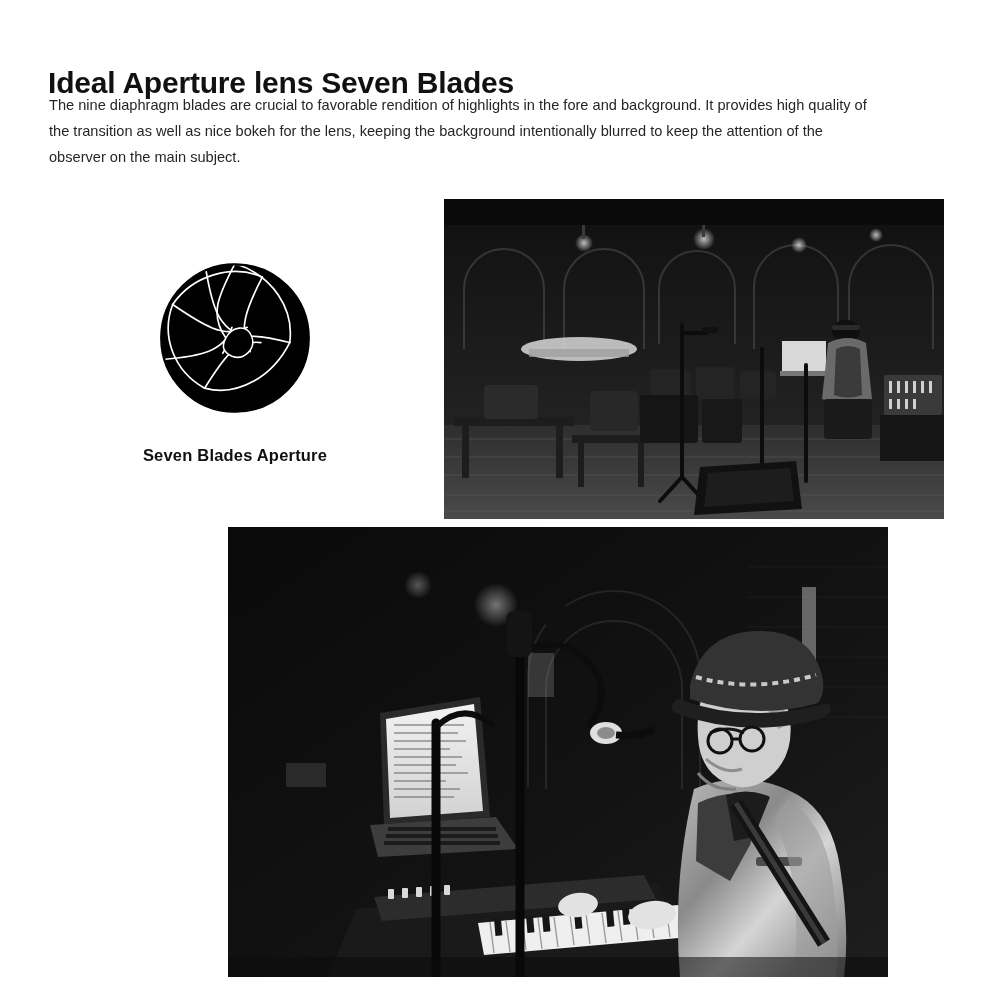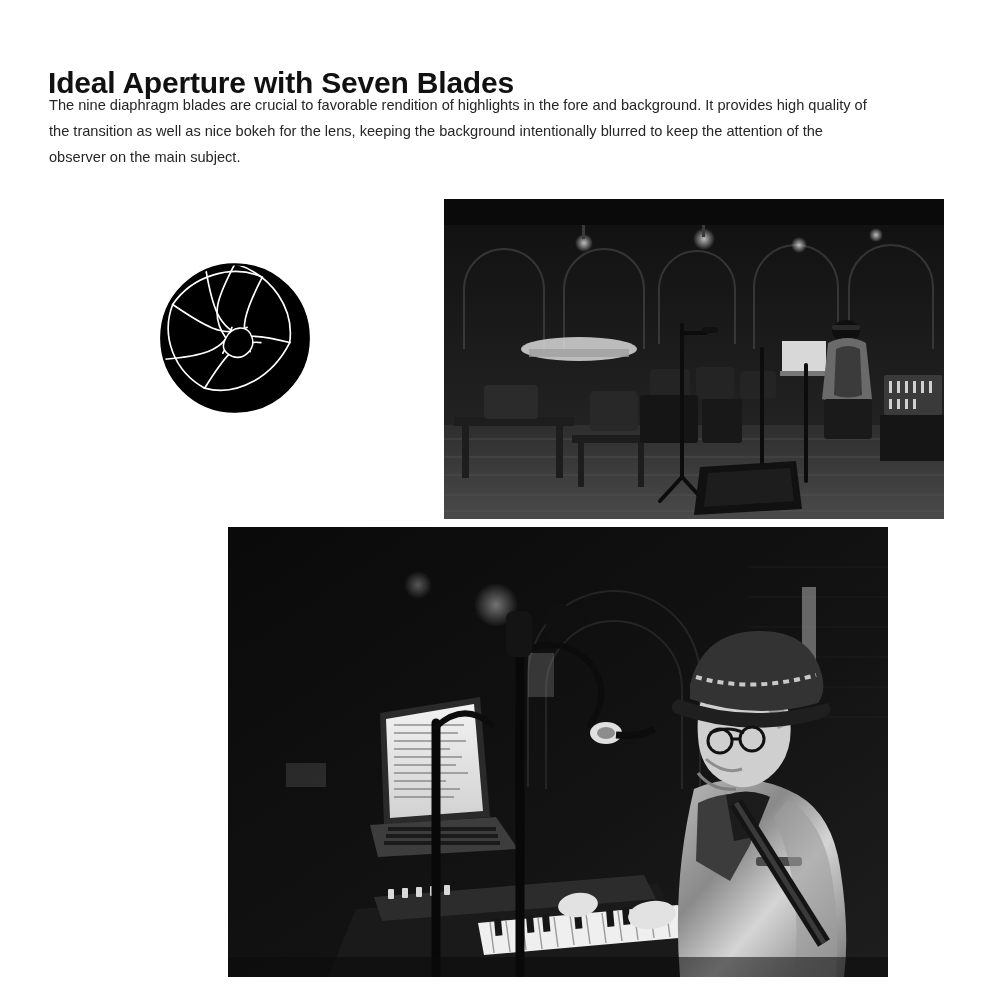--- a/index.html
+++ b/index.html
@@ -92,21 +92,21 @@
     display: block;
     width: 100%;
     height: 100%;
   }
 </style>
 </head>
 <body>
 
 <div class="page">
 
-  <h1 class="headline">Ideal Aperture with Seven Blades</h1>
+  <h1 class="headline">Ideal Aperture lens Seven Blades</h1>
 
   <p class="body-copy">The nine diaphragm blades are crucial to favorable rendition of highlights in the fore and background. It provides high quality of the transition as well as nice bokeh for the lens, keeping the background intentionally blurred to keep the attention of the observer on the main subject.</p>
 
   <div class="aperture-block">
     <svg class="aperture-graphic" viewBox="0 0 200 200">
       <defs>
         <clipPath id="apClip">
           <circle cx="100" cy="100" r="98"></circle>
         </clipPath>
       </defs>
@@ -124,20 +124,21 @@
           <path d="M60 166 C 84 128, 100 102, 134 106"></path>
           <path d="M18 56 C 56 82, 86 102, 116 86"></path>
           <path d="M136 20 C 114 62, 104 90, 120 118"></path>
           <path d="M8 128 C 54 124, 86 118, 96 86"></path>
           <path d="M62 12 C 70 58, 78 88, 112 98"></path>
         </g>
         <path d="M88 100 C 96 84, 116 82, 122 98 C 128 114, 112 130, 96 124 C 84 119, 82 110, 88 100 Z" fill="#000000" stroke="#ffffff" stroke-width="2"></path>
       </g>
       <circle cx="100" cy="100" r="97" fill="none" stroke="#000000" stroke-width="3"></circle>
     </svg>
+    <div class="aperture-caption">Seven Blades Aperture</div>
   </div>
 
   <div class="photo-top">
     <svg class="photo-svg" viewBox="0 0 500 320" preserveAspectRatio="xMidYMid slice">
       <defs>
         <linearGradient id="tBg" x1="0" y1="0" x2="0" y2="1">
           <stop offset="0%" stop-color="#101010"></stop>
           <stop offset="45%" stop-color="#1b1b1b"></stop>
           <stop offset="100%" stop-color="#2a2a2a"></stop>
         </linearGradient>

